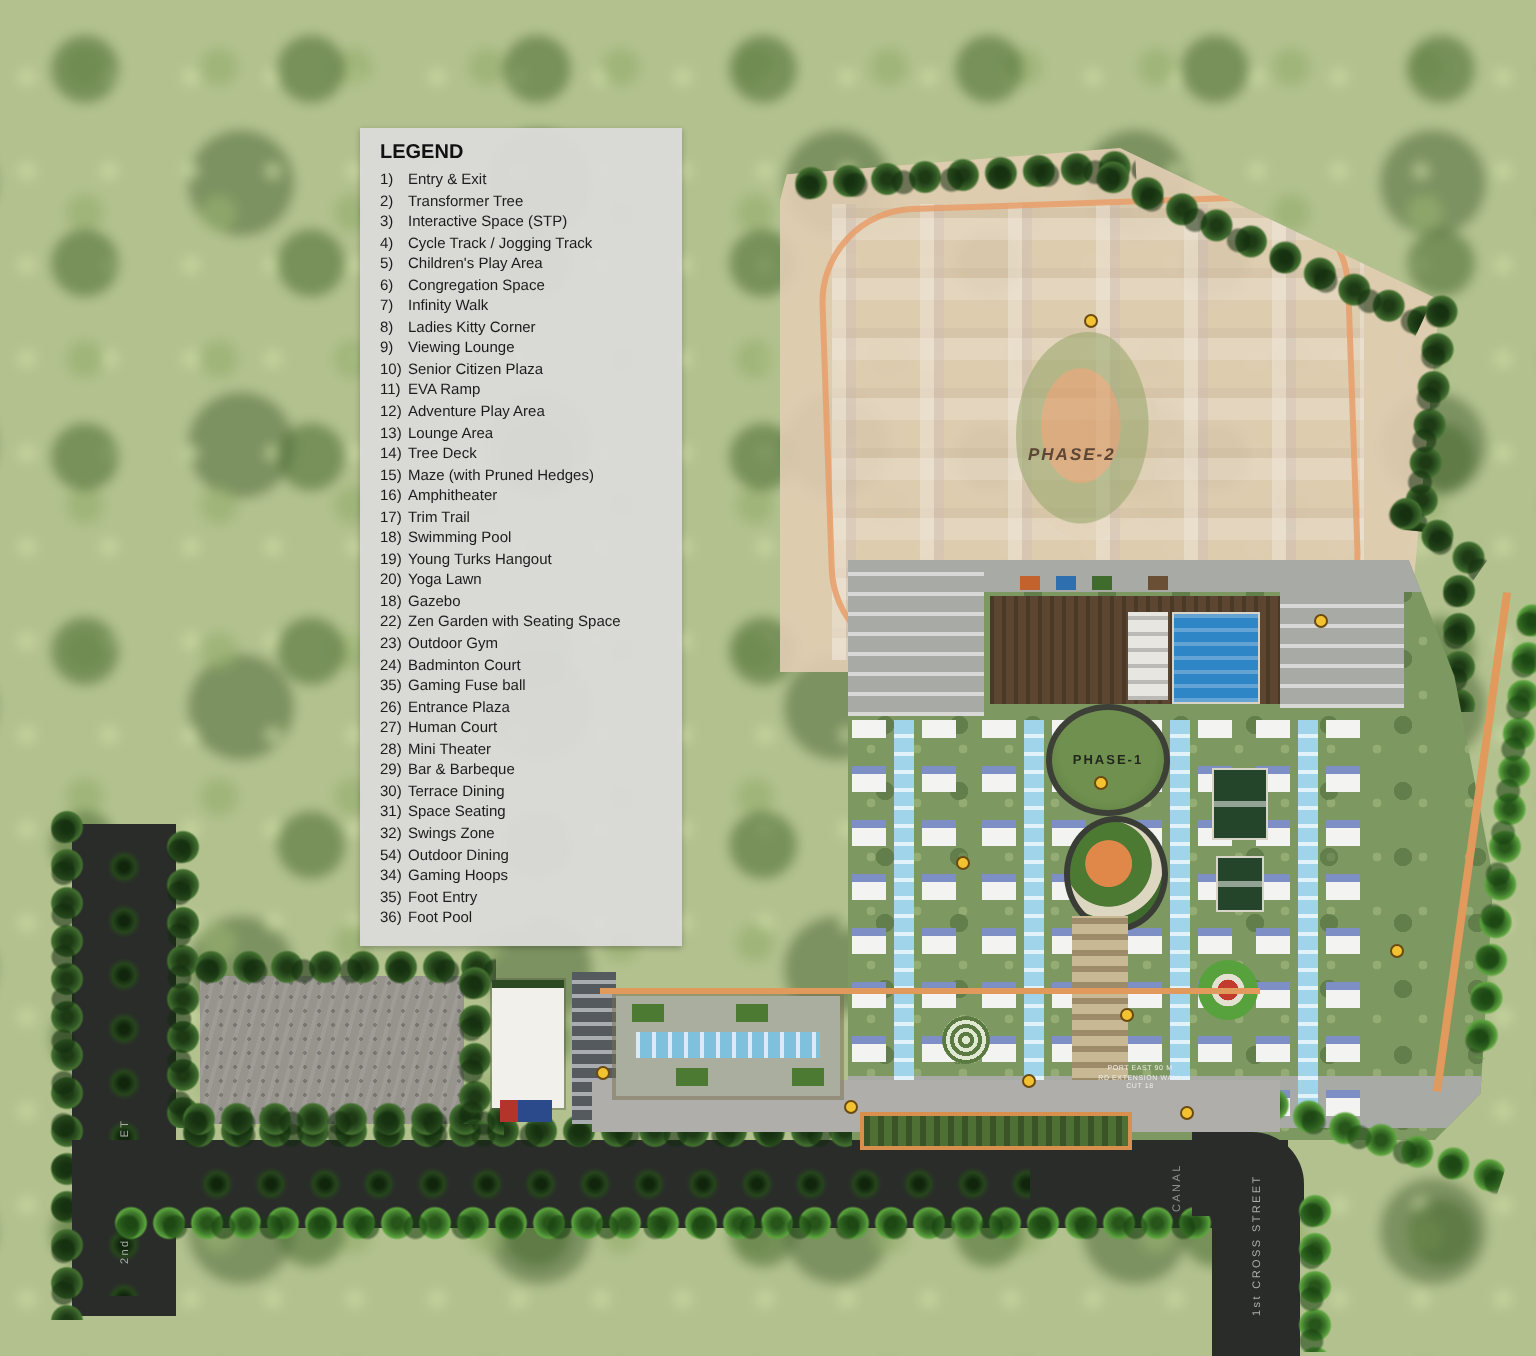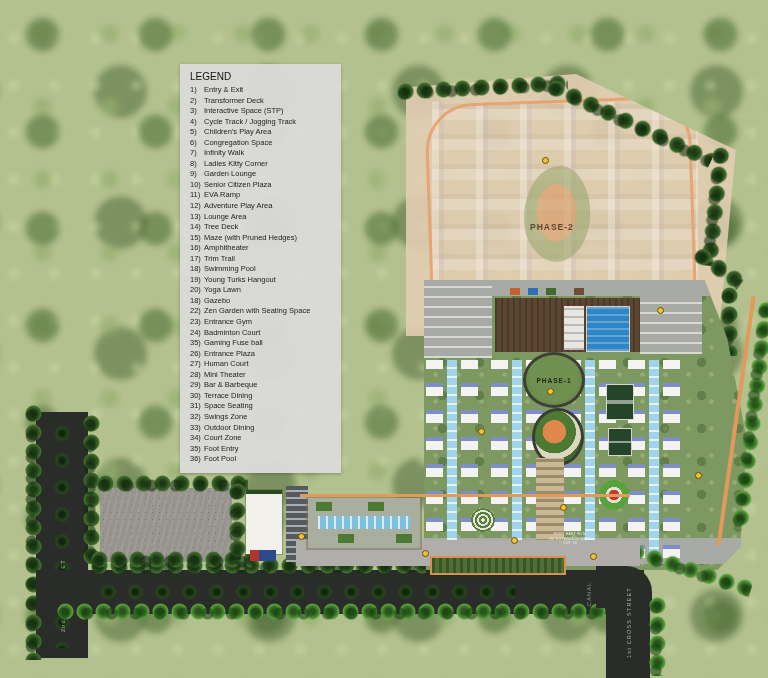--- a/index.html
+++ b/index.html
@@ -29,23 +29,23 @@
     background-size:27px 16px;}
   .palms.v{background-repeat:repeat-y;background-size:16px 27px;}
 
   
   .road{position:absolute;background:#2a2c2a;}
   .groad{position:absolute;background:#a8aaa6;}
   .street-label{position:absolute;color:#a9aeab;font-size:5.5px;letter-spacing:1.2px;
     writing-mode:vertical-rl;transform:rotate(180deg);white-space:nowrap;}
 
   
-  .phase2{position:absolute;left:406px;top:74px;width:340px;height:262px;
+  .phase2{position:absolute;left:390px;top:74px;width:340px;height:262px;
     background:rgba(226,205,178,.9);
-    clip-path:polygon(1% 5%,50% 0,97% 29%,92% 100%,0 100%,0 10%);}
+    clip-path:polygon(1% 5%,50% 0,97% 29%,92% 100%,0 100%,0 10%);font-style:italic;}
   .p2tex{position:absolute;inset:28px 48px 6px 26px;opacity:.55;
     background-image:
       repeating-linear-gradient(90deg, rgba(255,255,255,.5) 0 7px, rgba(186,170,188,.35) 7px 12px, transparent 12px 44px),
       repeating-linear-gradient(0deg, rgba(255,255,255,.35) 0 11px, rgba(176,156,132,.25) 11px 16px, transparent 16px 30px);}
   .p2track{position:absolute;left:22px;top:26px;right:52px;bottom:8px;
     border:3px solid rgba(231,158,104,.85);border-radius:48px;transform:rotate(-2deg);}
   .p2motif{position:absolute;left:118px;top:92px;width:72px;height:104px;border-radius:50%;
     background:radial-gradient(ellipse at 45% 45%, #d9975f 0 35%, #9aa86d 36% 60%, rgba(222,201,168,.2) 61%);
     opacity:.6;}
   .phase-label{position:absolute;font-weight:bold;color:#5d4636;font-size:8.5px;letter-spacing:1px;}
@@ -109,21 +109,21 @@
     background-image:repeating-linear-gradient(90deg, rgba(0,0,0,.25) 0 3px, transparent 3px 7px);}
   .roadnote{position:absolute;left:538px;top:532px;width:64px;color:#efefe8;font-size:3.5px;
     line-height:4.6px;text-align:center;letter-spacing:.3px;}
 
   .marker{position:absolute;width:7px;height:7px;border-radius:50%;background:#f2c230;
     border:1px solid #6b4a10;box-sizing:border-box;}
 
   
   .legend{position:absolute;left:180px;top:64px;width:161px;background:rgba(219,219,217,.96);
     padding:7px 8px 8px 10px;box-sizing:border-box;box-shadow:0 1px 3px rgba(0,0,0,.25);}
-  .lg-title{font-weight:normal;font-size:10px;color:#111;margin-bottom:3px;}
+  .lg-title{font-weight:bold;font-size:10px;color:#111;margin-bottom:3px;}
   .lg-row{display:flex;font-size:7.5px;line-height:10.55px;color:#1c1c1c;}
   .lg-num{width:14px;flex:0 0 14px;}
   .lg-label{flex:1;white-space:nowrap;}
 </style>
 </head>
 <body>
 
 <div class="stage">
   <div class="bg"></div>
 
@@ -244,21 +244,21 @@
 
   <div class="legend">
     <div class="lg-title">LEGEND</div>
     <div>
         <div class="lg-row">
           <span class="lg-num">1)</span>
           <span class="lg-label">Entry &amp; Exit</span>
         </div>
         <div class="lg-row">
           <span class="lg-num">2)</span>
-          <span class="lg-label">Transformer Deck</span>
+          <span class="lg-label">Transformer Tree</span>
         </div>
         <div class="lg-row">
           <span class="lg-num">3)</span>
           <span class="lg-label">Interactive Space (STP)</span>
         </div>
         <div class="lg-row">
           <span class="lg-num">4)</span>
           <span class="lg-label">Cycle Track / Jogging Track</span>
         </div>
         <div class="lg-row">
@@ -272,21 +272,21 @@
         <div class="lg-row">
           <span class="lg-num">7)</span>
           <span class="lg-label">Infinity Walk</span>
         </div>
         <div class="lg-row">
           <span class="lg-num">8)</span>
           <span class="lg-label">Ladies Kitty Corner</span>
         </div>
         <div class="lg-row">
           <span class="lg-num">9)</span>
-          <span class="lg-label">Garden Lounge</span>
+          <span class="lg-label">Viewing Lounge</span>
         </div>
         <div class="lg-row">
           <span class="lg-num">10)</span>
           <span class="lg-label">Senior Citizen Plaza</span>
         </div>
         <div class="lg-row">
           <span class="lg-num">11)</span>
           <span class="lg-label">EVA Ramp</span>
         </div>
         <div class="lg-row">
@@ -328,21 +328,21 @@
         <div class="lg-row">
           <span class="lg-num">18)</span>
           <span class="lg-label">Gazebo</span>
         </div>
         <div class="lg-row">
           <span class="lg-num">22)</span>
           <span class="lg-label">Zen Garden with Seating Space</span>
         </div>
         <div class="lg-row">
           <span class="lg-num">23)</span>
-          <span class="lg-label">Entrance Gym</span>
+          <span class="lg-label">Outdoor Gym</span>
         </div>
         <div class="lg-row">
           <span class="lg-num">24)</span>
           <span class="lg-label">Badminton Court</span>
         </div>
         <div class="lg-row">
           <span class="lg-num">35)</span>
           <span class="lg-label">Gaming Fuse ball</span>
         </div>
         <div class="lg-row">
@@ -367,26 +367,26 @@
         </div>
         <div class="lg-row">
           <span class="lg-num">31)</span>
           <span class="lg-label">Space Seating</span>
         </div>
         <div class="lg-row">
           <span class="lg-num">32)</span>
           <span class="lg-label">Swings Zone</span>
         </div>
         <div class="lg-row">
-          <span class="lg-num">33)</span>
+          <span class="lg-num">54)</span>
           <span class="lg-label">Outdoor Dining</span>
         </div>
         <div class="lg-row">
           <span class="lg-num">34)</span>
-          <span class="lg-label">Court Zone</span>
+          <span class="lg-label">Gaming Hoops</span>
         </div>
         <div class="lg-row">
           <span class="lg-num">35)</span>
           <span class="lg-label">Foot Entry</span>
         </div>
         <div class="lg-row">
           <span class="lg-num">36)</span>
           <span class="lg-label">Foot Pool</span>
         </div>
       </div>

